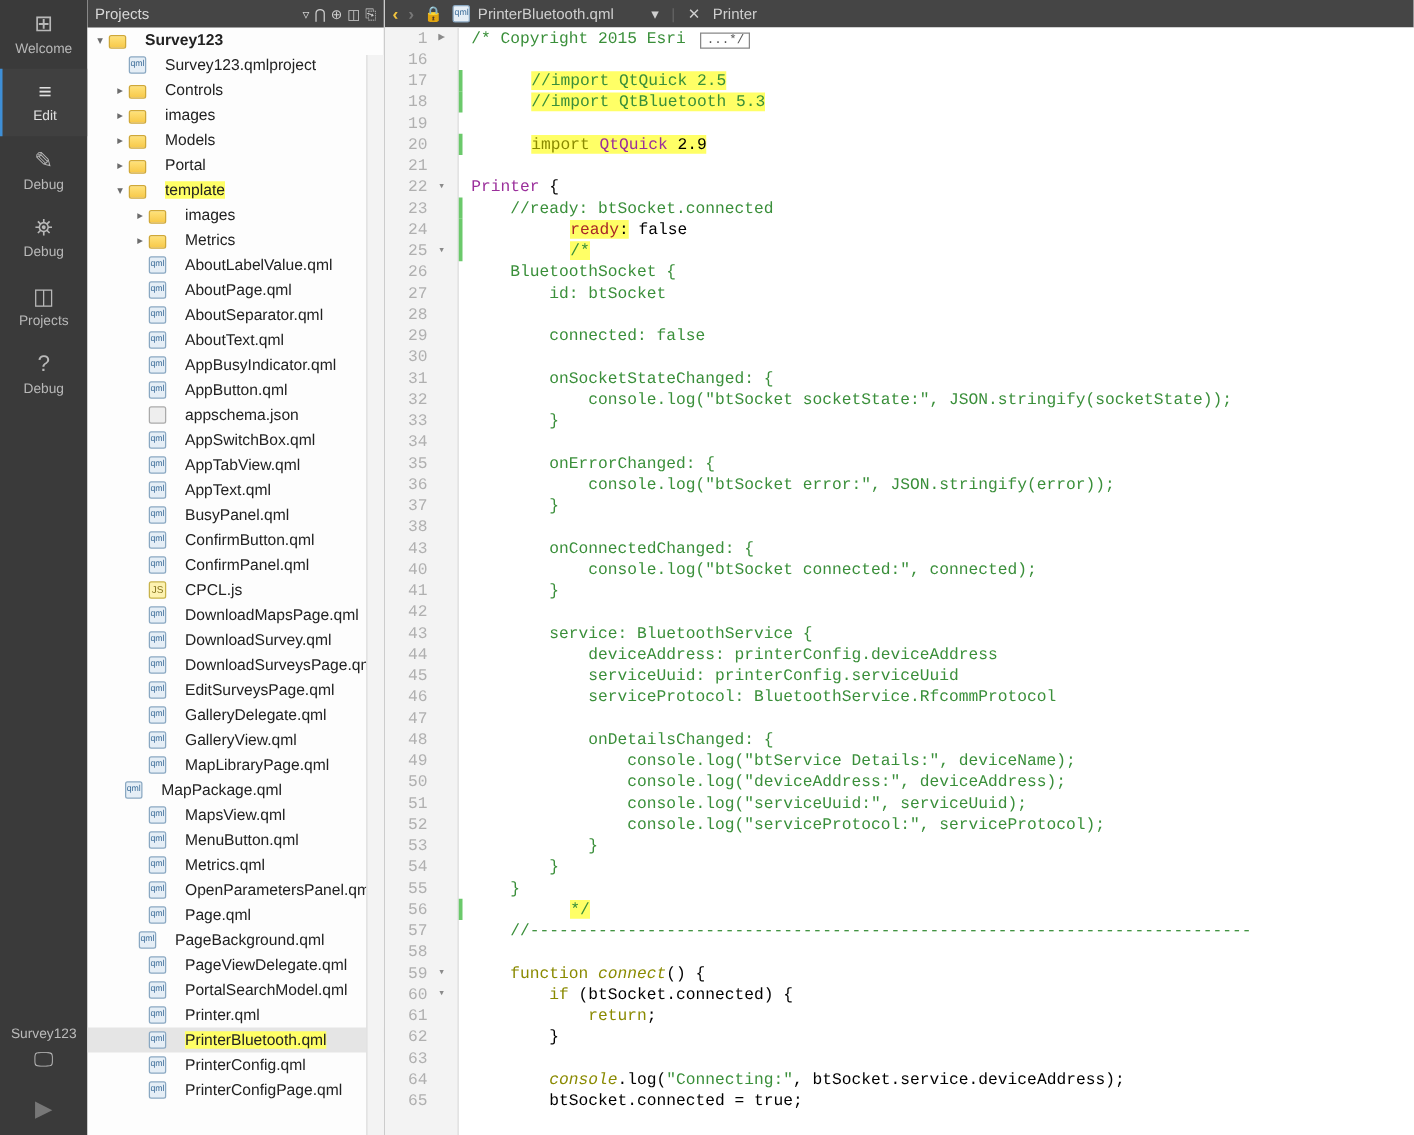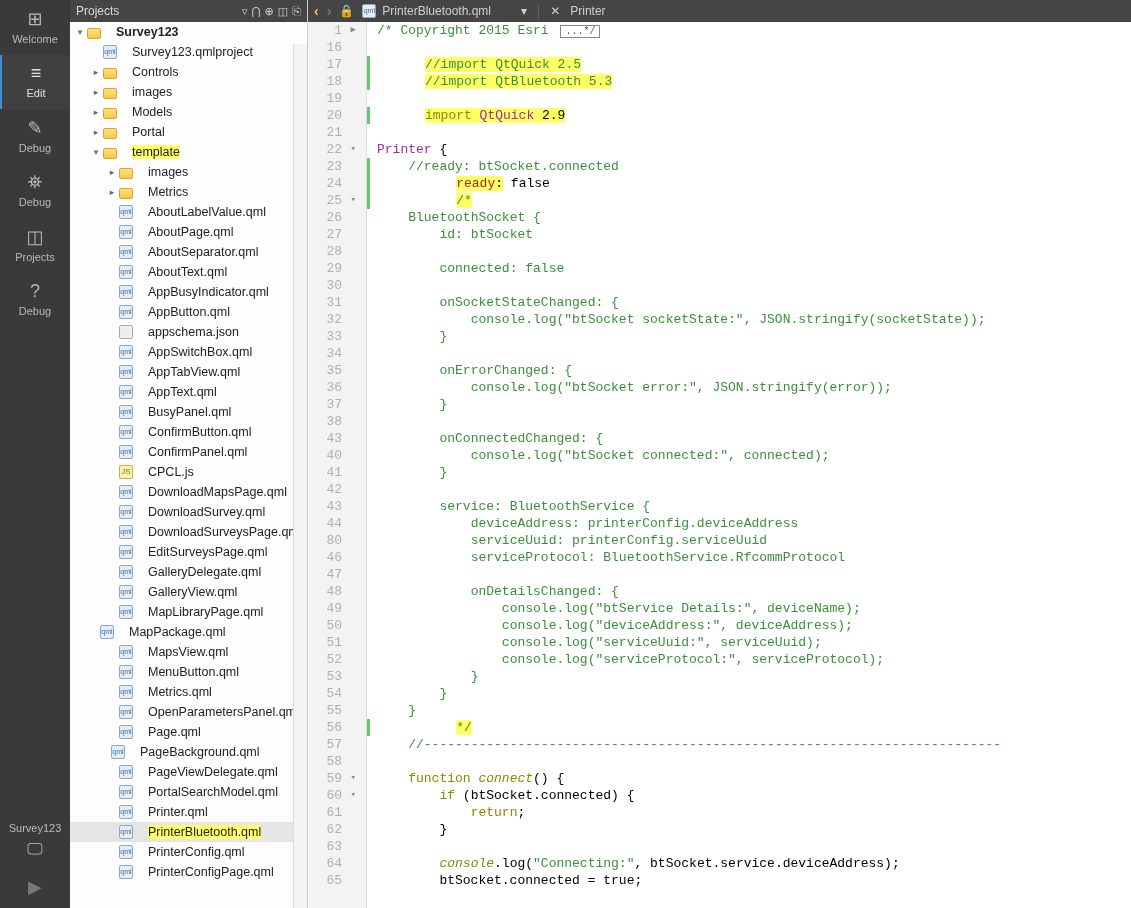--- a/index.html
+++ b/index.html
@@ -529,21 +529,21 @@
           </div>
           <div class="lnwrap">
             <span class="ln">43</span>
             <span class="fold"></span>
           </div>
           <div class="lnwrap">
             <span class="ln">44</span>
             <span class="fold"></span>
           </div>
           <div class="lnwrap">
-            <span class="ln">80</span>
+            <span class="ln">45</span>
             <span class="fold"></span>
           </div>
           <div class="lnwrap">
             <span class="ln">46</span>
             <span class="fold"></span>
           </div>
           <div class="lnwrap">
             <span class="ln">47</span>
             <span class="fold"></span>
           </div>

